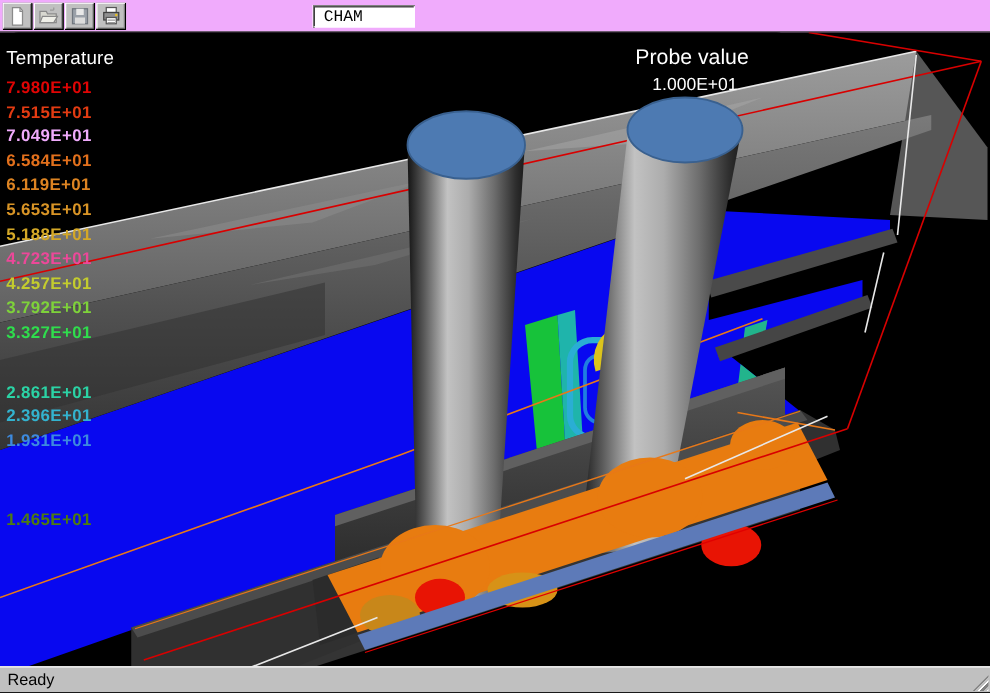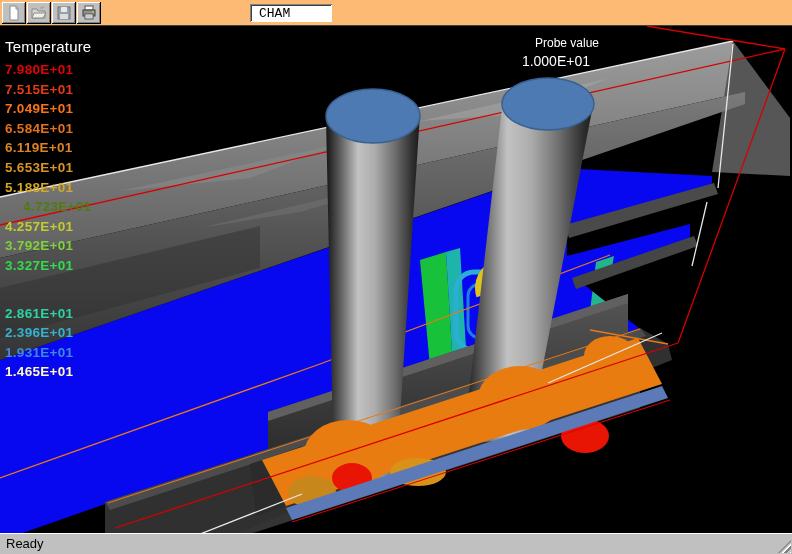--- a/index.html
+++ b/index.html
@@ -1,36 +1,36 @@
 <!DOCTYPE html>
 <html><head>
 <meta charset="utf-8">
 <style>
   html,body{margin:0;padding:0;background:#000;}
   #app{position:relative;width:792px;height:554px;overflow:hidden;
        font-family:"Liberation Sans",sans-serif;background:#000;}
 
   
-  #toolbar{position:absolute;left:0;top:0;width:792px;height:26px;background:#fdba74;
+  #toolbar{position:absolute;left:0;top:0;width:792px;height:26px;background:#f0abfc;
            border-bottom:1px solid #404040;box-sizing:border-box;}
   .tb-btn{position:absolute;top:2px;width:24px;height:22px;background:#c0c0c0;
           box-shadow:inset -1px -1px 0 #000,inset 1px 1px 0 #fff,inset -2px -2px 0 #808080;
           display:flex;align-items:center;justify-content:center;}
   .tb-field{position:absolute;top:4px;height:18px;background:#fff;border:0;box-sizing:border-box;
             box-shadow:inset 1px 1px 0 #808080,inset -1px -1px 0 #fff,inset 2px 2px 0 #404040;
             font-family:"Liberation Mono",monospace;font-size:13px;padding:0 0 0 9px;color:#000;}
 
   
   #viewer{position:absolute;left:0;top:26px;width:636px;height:507px;background:#000;border-radius:15px;}
   #scene{position:absolute;left:0;top:0;}
   #legend{position:absolute;left:5px;top:12px;pointer-events:none;}
   #legend-title{color:#fff;font-size:15px;letter-spacing:.2px;margin-bottom:5px;}
   .legend-entry{font-size:13.5px;font-weight:bold;height:19.6px;line-height:19.6px;letter-spacing:.3px;}
   #probe{position:absolute;right:37px;top:10px;text-align:right;pointer-events:none;}
-  #probe-label{color:#fff;font-size:12px;}
+  #probe-label{color:#fff;font-size:17px;}
   #probe-value{color:#fff;font-size:14px;margin:3px 9px 0 0;}
 
   
   #statusbar{position:absolute;left:0;top:533px;width:792px;height:21px;background:#c0c0c0;
              border-top:1px solid #fff;box-sizing:border-box;}
   #status-text{position:absolute;left:6px;top:2px;font-size:13px;color:#000;}
   #resize-grip{position:absolute;right:1px;bottom:1px;width:13px;height:13px;
                background:repeating-linear-gradient(135deg,#c0c0c0 0 2px,#fff 2px 3px,#808080 3px 5px);
                clip-path:polygon(100% 0,100% 100%,0 100%);}
 </style>
@@ -202,33 +202,33 @@
         <path d="M548,357 L662,307" stroke="#e8e8e8"></path>
         <path d="M190,512 L302,468" stroke="#e8e8e8"></path>
       </g>
     </svg>
 
     <div id="legend">
       <div id="legend-title">Temperature</div>
       <div id="legend-entries">
           <div class="legend-entry" style="color: rgb(224, 4, 4);">7.980E+01</div>
           <div class="legend-entry" style="color: rgb(227, 59, 18);">7.515E+01</div>
-          <div class="legend-entry" style="color: #f97316;">7.049E+01</div>
+          <div class="legend-entry" style="color: #f0abfc;">7.049E+01</div>
           <div class="legend-entry" style="color: rgb(226, 112, 28);">6.584E+01</div>
           <div class="legend-entry" style="color: rgb(221, 132, 34);">6.119E+01</div>
           <div class="legend-entry" style="color: rgb(216, 148, 38);">5.653E+01</div>
           <div class="legend-entry" style="color: rgb(212, 168, 39);">5.188E+01</div>
-          <div class="legend-entry" style="color: #4d7c0f; text-align: right;">4.723E+01</div>
+          <div class="legend-entry" style="color: #ec4899;">4.723E+01</div>
           <div class="legend-entry" style="color: rgb(195, 204, 46);">4.257E+01</div>
           <div class="legend-entry" style="color: rgb(126, 210, 58);">3.792E+01</div>
           <div class="legend-entry" style="color: rgb(47, 221, 77);">3.327E+01</div>
           <div class="legend-entry" style="color: rgb(43, 211, 165); margin-top: 28px;">2.861E+01</div>
           <div class="legend-entry" style="color: rgb(51, 179, 207);">2.396E+01</div>
           <div class="legend-entry" style="color: rgb(61, 138, 222);">1.931E+01</div>
-          <div class="legend-entry" style="color: #fef9c3;">1.465E+01</div>
+          <div class="legend-entry" style="color: #4d7c0f; margin-top: 44px;">1.465E+01</div>
         </div>
     </div>
 
     <div id="probe">
       <div id="probe-label">Probe value</div>
       <div id="probe-value">1.000E+01</div>
     </div>
   </div>
 
   <div id="statusbar">

